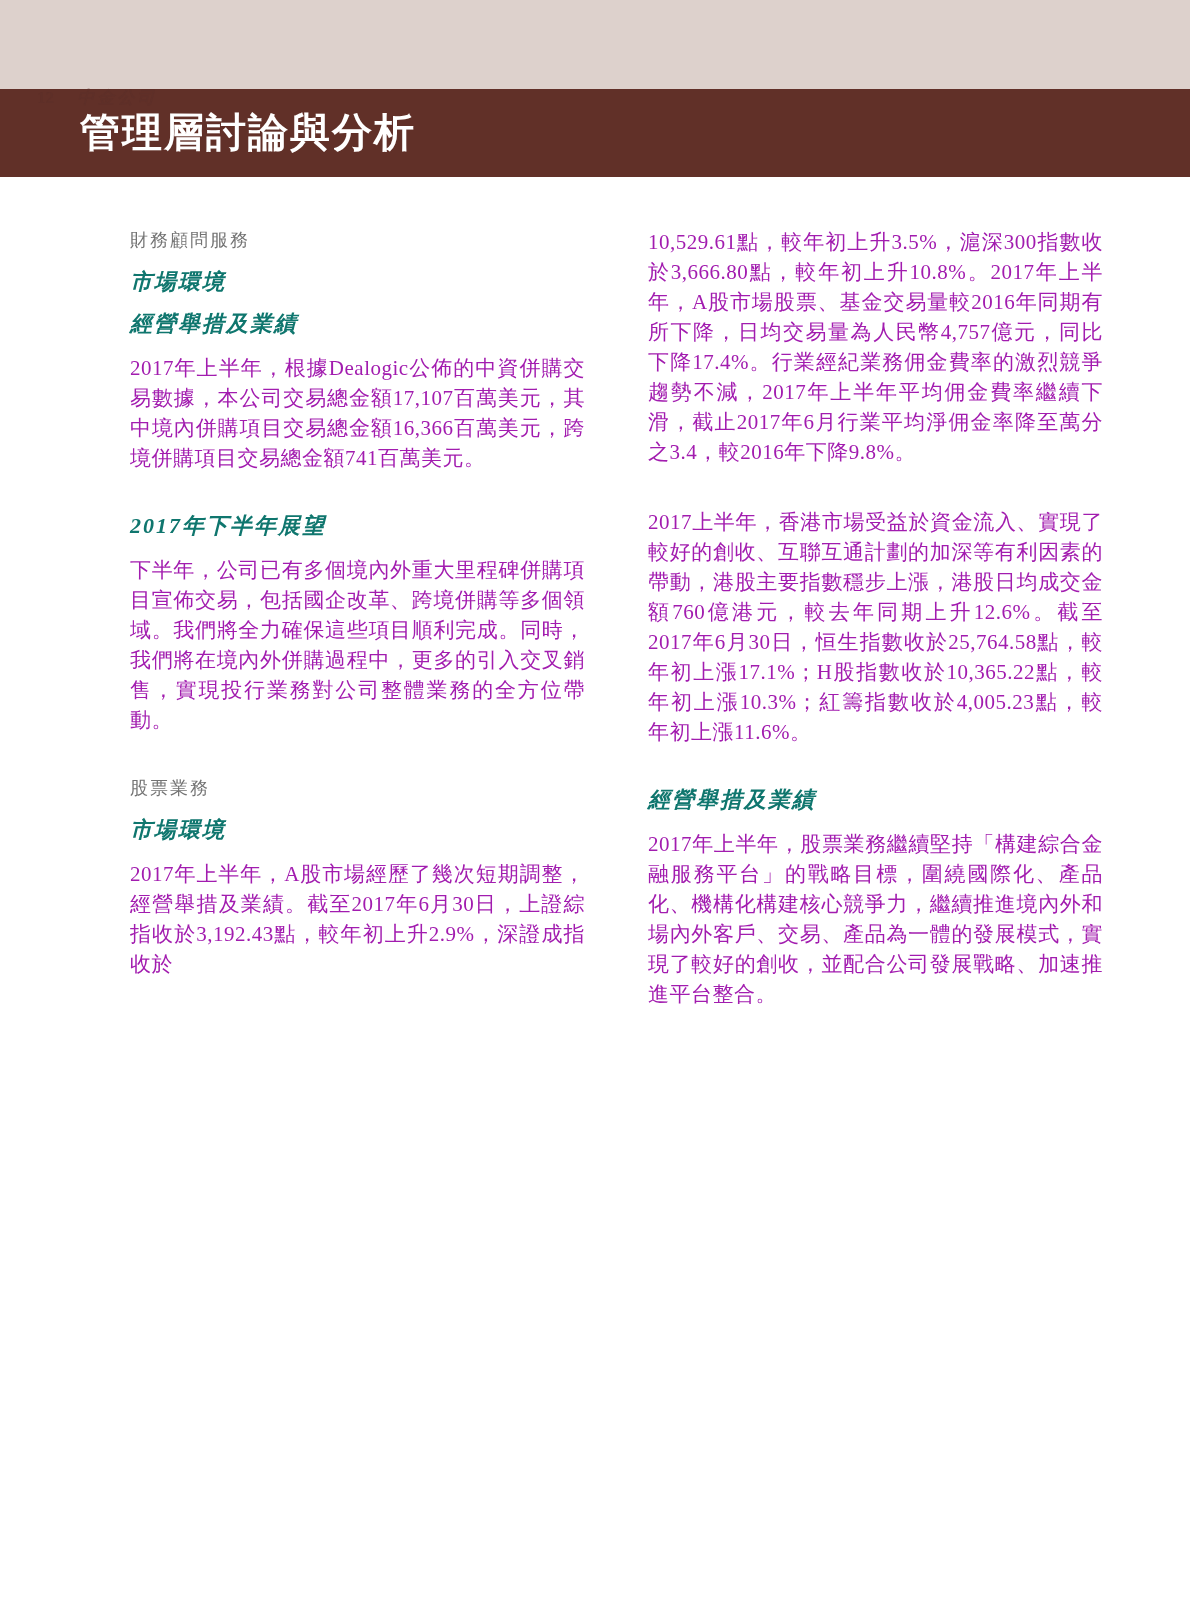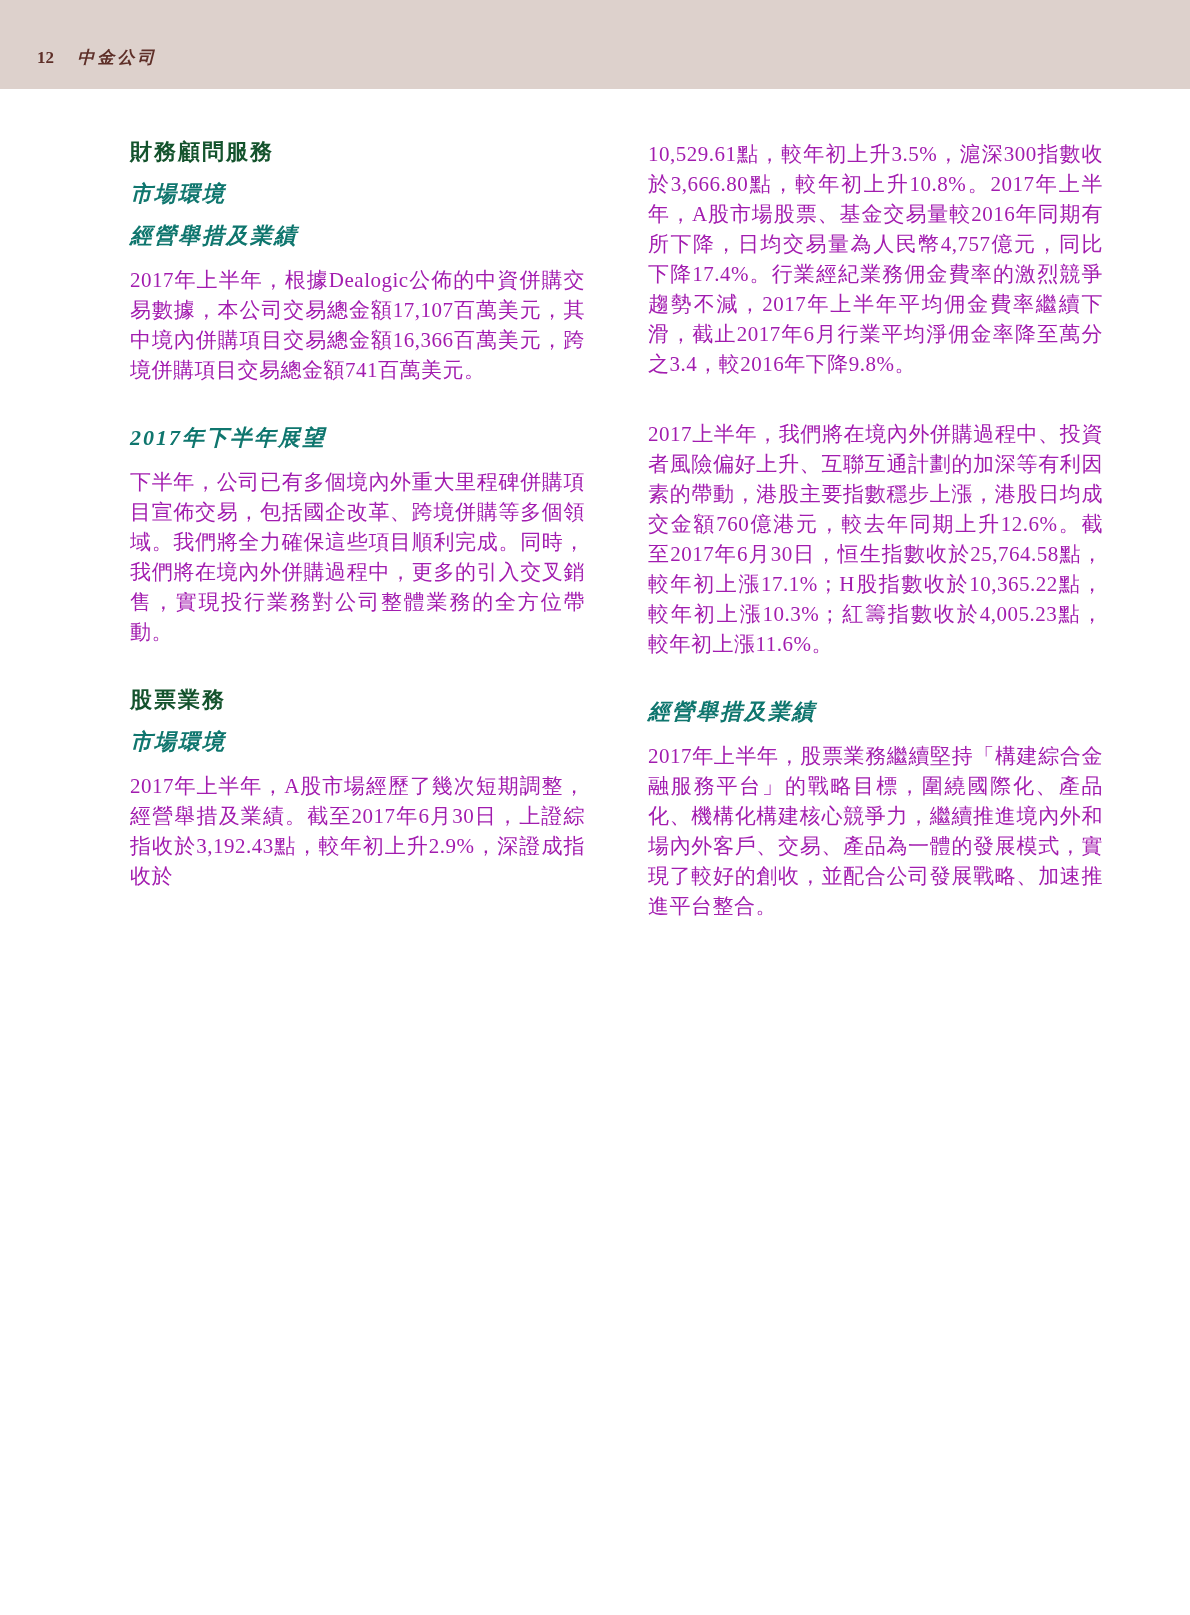--- a/index.html
+++ b/index.html
@@ -16,21 +16,21 @@
   .top-strip {
     height: 89px;
     background: #ddd1cc;
     box-sizing: border-box;
     padding: 48px 0 0 37px;
     color: #5e2f28;
     font-weight: bold;
     font-size: 17px;
     line-height: 20px;
   }
-  .top-strip .page-num { display: inline-block; }
+  .top-strip .page-num { display: inline-block; margin-top: 40px; }
   .top-strip .company {
     display: inline-block;
     margin-left: 19px;
     letter-spacing: 3px;
     font-style: italic;
   }
 
   
   .banner {
     height: 88px;
@@ -51,24 +51,24 @@
   .content {
     display: flex;
     gap: 63px;
     padding: 50px 0 0 130px;
     box-sizing: border-box;
   }
   .col { width: 455px; }
 
   h2.sec {
     margin: 0 0 16px 0;
-    font-size: 22px;
+    font-size: 18px;
     line-height: 26px;
-    font-weight: bold;
-    color: #14532d;
+    font-weight: normal;
+    color: #737373;
     letter-spacing: 2px;
   }
   h3.sub {
     margin: 0 0 16px 0;
     font-size: 22px;
     line-height: 26px;
     font-weight: bold;
     font-style: italic;
     color: #0f766e;
     letter-spacing: 2px;
@@ -85,36 +85,39 @@
 </head>
 <body>
 
 <div class="page">
 
   <header class="top-strip">
     <span class="page-num">12</span>
     <span class="company">中金公司</span>
   </header>
 
+  <div class="banner">
+    <h1>管理層討論與分析</h1>
+  </div>
 
   <main class="content">
 
     <div class="col">
       <h2 class="sec">財務顧問服務</h2>
       <h3 class="sub">市場環境</h3>
       <h3 class="sub">經營舉措及業績</h3>
       <p class="body-p">2017年上半年，根據Dealogic公佈的中資併購交易數據，本公司交易總金額17,107百萬美元，其中境內併購項目交易總金額16,366百萬美元，跨境併購項目交易總金額741百萬美元。</p>
       <h3 class="sub">2017年下半年展望</h3>
       <p class="body-p">下半年，公司已有多個境內外重大里程碑併購項目宣佈交易，包括國企改革、跨境併購等多個領域。我們將全力確保這些項目順利完成。同時，我們將在境內外併購過程中，更多的引入交叉銷售，實現投行業務對公司整體業務的全方位帶動。</p>
       <h2 class="sec">股票業務</h2>
       <h3 class="sub">市場環境</h3>
       <p class="body-p">2017年上半年，A股市場經歷了幾次短期調整，經營舉措及業績。截至2017年6月30日，上證綜指收於3,192.43點，較年初上升2.9%，深證成指收於</p>
     </div>
 
     <div class="col">
       <p class="body-p">10,529.61點，較年初上升3.5%，滬深300指數收於3,666.80點，較年初上升10.8%。2017年上半年，A股市場股票、基金交易量較2016年同期有所下降，日均交易量為人民幣4,757億元，同比下降17.4%。行業經紀業務佣金費率的激烈競爭趨勢不減，2017年上半年平均佣金費率繼續下滑，截止2017年6月行業平均淨佣金率降至萬分之3.4，較2016年下降9.8%。</p>
-      <p class="body-p">2017上半年，我們將在境內外併購過程中、投資者風險偏好上升、互聯互通計劃的加深等有利因素的帶動，港股主要指數穩步上漲，港股日均成交金額760億港元，較去年同期上升12.6%。截至2017年6月30日，恒生指數收於25,764.58點，較年初上漲17.1%；H股指數收於10,365.22點，較年初上漲10.3%；紅籌指數收於4,005.23點，較年初上漲11.6%。</p>
+      <p class="body-p">2017上半年，香港市場受益於資金流入、實現了較好的創收、互聯互通計劃的加深等有利因素的帶動，港股主要指數穩步上漲，港股日均成交金額760億港元，較去年同期上升12.6%。截至2017年6月30日，恒生指數收於25,764.58點，較年初上漲17.1%；H股指數收於10,365.22點，較年初上漲10.3%；紅籌指數收於4,005.23點，較年初上漲11.6%。</p>
       <h3 class="sub">經營舉措及業績</h3>
       <p class="body-p">2017年上半年，股票業務繼續堅持「構建綜合金融服務平台」的戰略目標，圍繞國際化、產品化、機構化構建核心競爭力，繼續推進境內外和場內外客戶、交易、產品為一體的發展模式，實現了較好的創收，並配合公司發展戰略、加速推進平台整合。</p>
     </div>
 
   </main>
 </div>
 
 </body></html>

